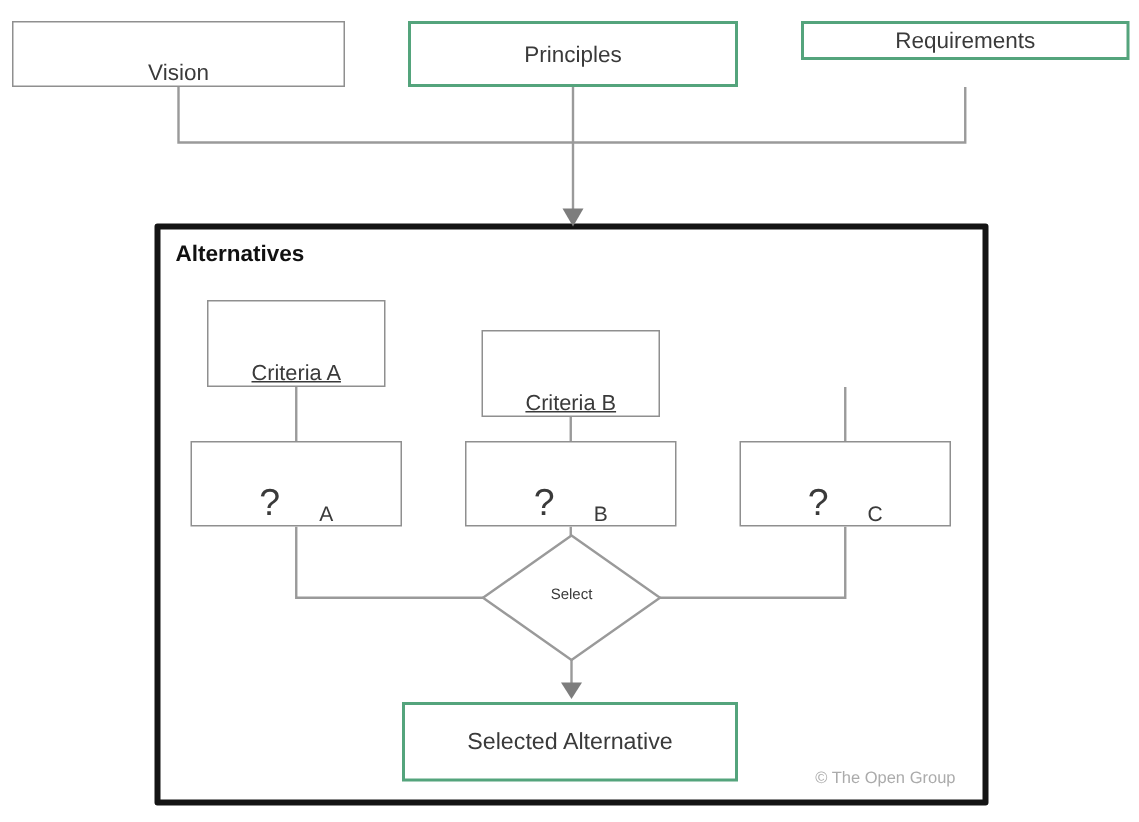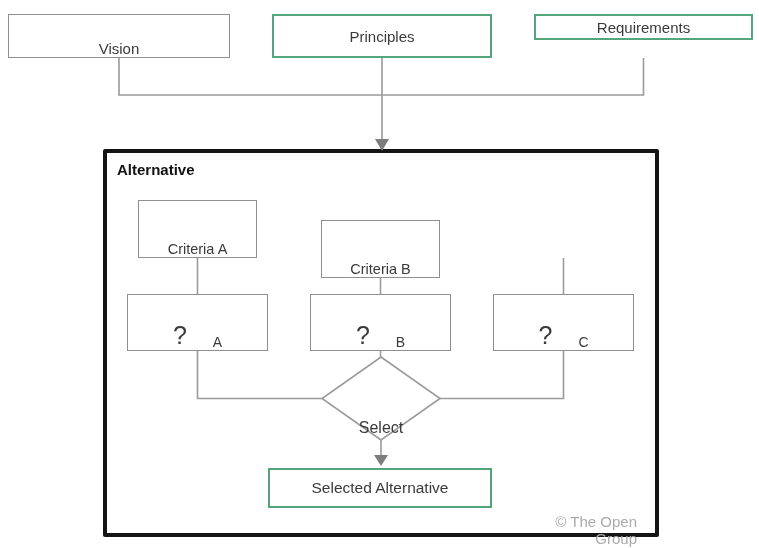--- a/index.html
+++ b/index.html
@@ -50,47 +50,46 @@
     z-index:1;
   }
   .frame-title{
     position:absolute;
     left:117px;top:161px;
     font-size:15px;font-weight:bold;
     color:var(--title-black);
     z-index:3;
   }
   
-  .criteria{top:200px;width:119px;height:58px;font-size:14.5px;}
+  .criteria{top:200px;width:119px;height:58px;font-size:14.5px;text-decoration:underline;}
   .crit-a{left:138px;}
   .crit-b{left:321px;margin-top:20px;}
   .crit-c{left:504px;}
   
   .qbox{top:294px;width:141px;height:57px;}
   .q-a{left:127px;}
   .q-b{left:310px;}
   .q-c{left:493px;}
   .qmark{font-size:25px;font-weight:500;color:var(--text-dark);}
   .qletter{font-size:14px;margin-left:26px;color:var(--text-dark);}
   
   .select-label{
     position:absolute;
     left:331px;top:391px;width:100px;
     text-align:center;
-    font-size:16px;color:var(--text-dark);
+    font-size:10px;color:var(--text-dark);
     z-index:3;
-    margin-top:28px;
   }
   
-  .box-selected{left:268px;top:468px;width:224px;height:40px;font-size:15.5px;}
+  .box-selected{left:268px;top:468px;width:224px;height:53px;font-size:15.5px;}
   .copyright{
     position:absolute;
     left:517px;top:513px;width:120px;
     text-align:right;
-    font-size:15px;
+    font-size:11px;
     color:var(--copyright-gray);
     z-index:3;
   }
   svg.wires{
     position:absolute;left:0;top:0;width:759px;height:548px;
     z-index:2;pointer-events:none;
   }
   svg.wires .wire{stroke:var(--line-gray);stroke-width:1.6;fill:none;}
   svg.wires .head{fill:var(--arrow-gray);stroke:none;}
   svg.wires .diamond{fill:#ffffff;stroke:var(--line-gray);stroke-width:1.6;}
@@ -104,21 +103,21 @@
     <span>Vision</span>
   </div>
   <div class="node green-border box-principles">
     <span>Principles</span>
   </div>
   <div class="node green-border box-requirements">
     <span>Requirements</span>
   </div>
 
   <div class="frame"></div>
-  <div class="frame-title">Alternative</div>
+  <div class="frame-title">Alternatives</div>
 
   <svg class="wires" viewBox="0 0 759 548" aria-hidden="true">
 
     <path class="wire" d="M119,58 V95 H643.5 V58"></path>
 
     <path class="wire" d="M382,58 V140"></path>
     <polygon class="head" points="375,139 389,139 382,151"></polygon>
 
     <path class="wire" d="M197.5,258 V294"></path>
     <path class="wire" d="M380.5,258 V294"></path>

